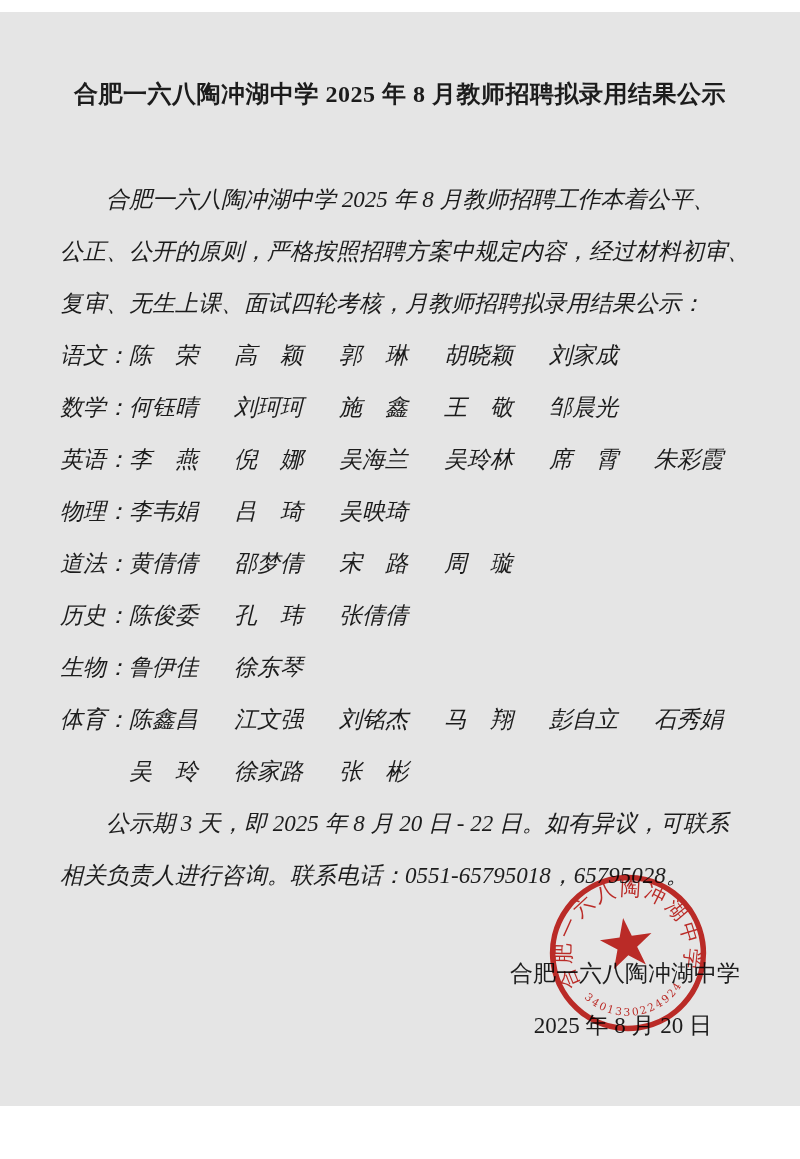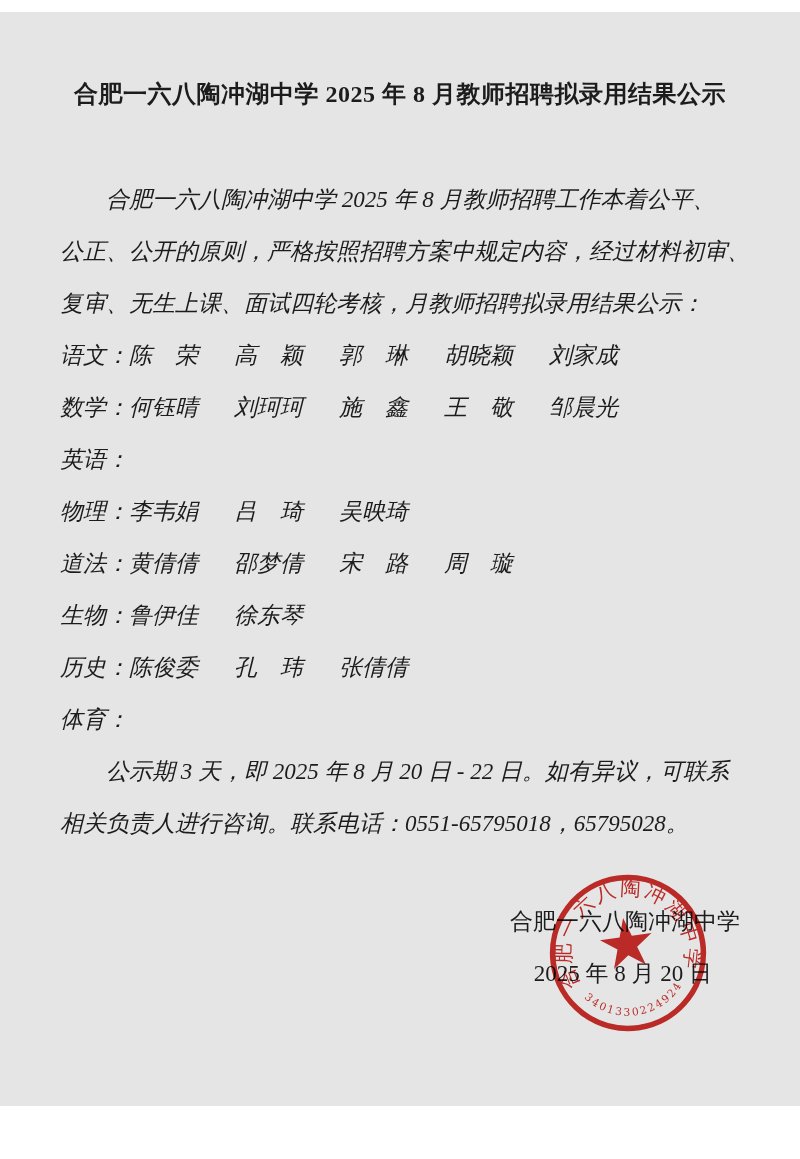--- a/index.html
+++ b/index.html
@@ -115,20 +115,34 @@
               <span class="name">施　鑫</span>
 
               <span class="name">王　敬</span>
 
               <span class="name">邹晨光</span>
             </span>
         </div>
 
         <div class="subject-row">
           <span class="subject-label">英语：</span>
+          <span class="names">
+
+              <span class="name">李　燕</span>
+
+              <span class="name">倪　娜</span>
+
+              <span class="name">吴海兰</span>
+
+              <span class="name">吴玲林</span>
+
+              <span class="name">席　霄</span>
+
+              <span class="name">朱彩霞</span>
+            </span>
         </div>
 
         <div class="subject-row">
           <span class="subject-label">物理：</span>
           <span class="names">
 
               <span class="name">李韦娟</span>
 
               <span class="name">吕　琦</span>
 
@@ -144,43 +158,63 @@
 
               <span class="name">邵梦倩</span>
 
               <span class="name">宋　路</span>
 
               <span class="name">周　璇</span>
             </span>
         </div>
 
         <div class="subject-row">
+          <span class="subject-label">历史：</span>
+          <span class="names">
+
+              <span class="name">陈俊委</span>
+
+              <span class="name">孔　玮</span>
+
+              <span class="name">张倩倩</span>
+            </span>
+        </div>
+
+        <div class="subject-row">
           <span class="subject-label">生物：</span>
           <span class="names">
 
               <span class="name">鲁伊佳</span>
 
               <span class="name">徐东琴</span>
             </span>
         </div>
 
         <div class="subject-row">
-          <span class="subject-label">历史：</span>
-          <span class="names">
-
-              <span class="name">陈俊委</span>
-
-              <span class="name">孔　玮</span>
-
-              <span class="name">张倩倩</span>
-            </span>
-        </div>
-
-        <div class="subject-row">
           <span class="subject-label">体育：</span>
+          <span class="names">
+
+              <span class="name">陈鑫昌</span>
+
+              <span class="name">江文强</span>
+
+              <span class="name">刘铭杰</span>
+
+              <span class="name">马　翔</span>
+
+              <span class="name">彭自立</span>
+
+              <span class="name">石秀娟</span>
+
+              <span class="name">吴　玲</span>
+
+              <span class="name">徐家路</span>
+
+              <span class="name">张　彬</span>
+            </span>
         </div>
       </div>
 
     <div class="para closing">
 
         <div class="line">公示期 3 天，即 2025 年 8 月 20 日 - 22 日。如有异议，可联系</div>
 
         <div class="line">相关负责人进行咨询。联系电话：0551-65795018，65795028。</div>
       </div>
 

